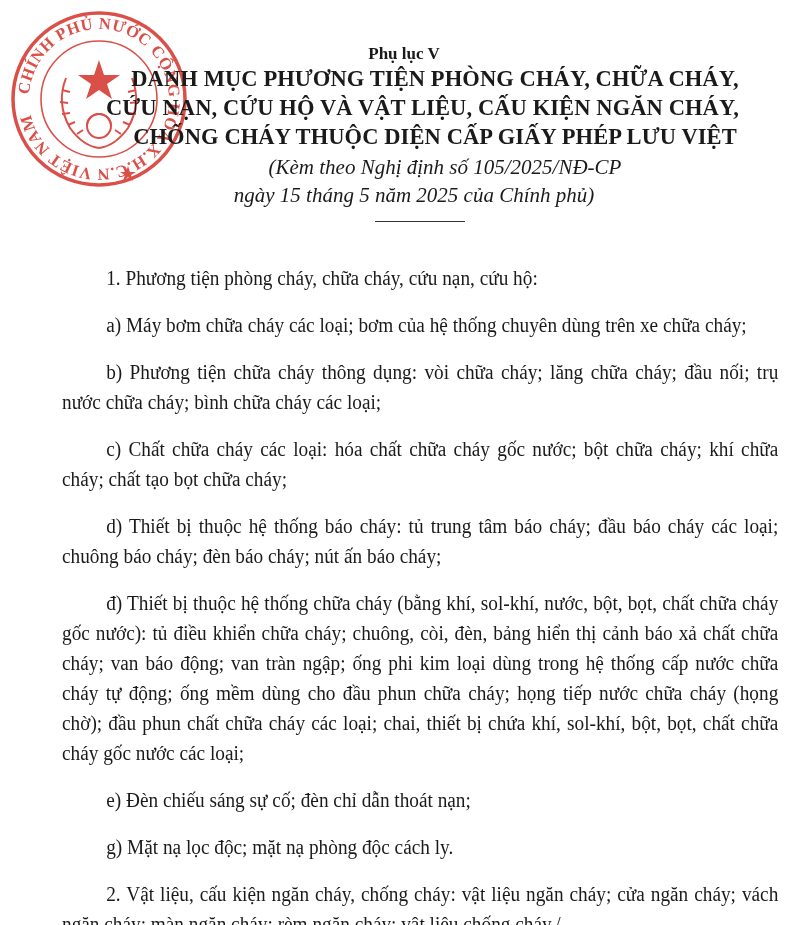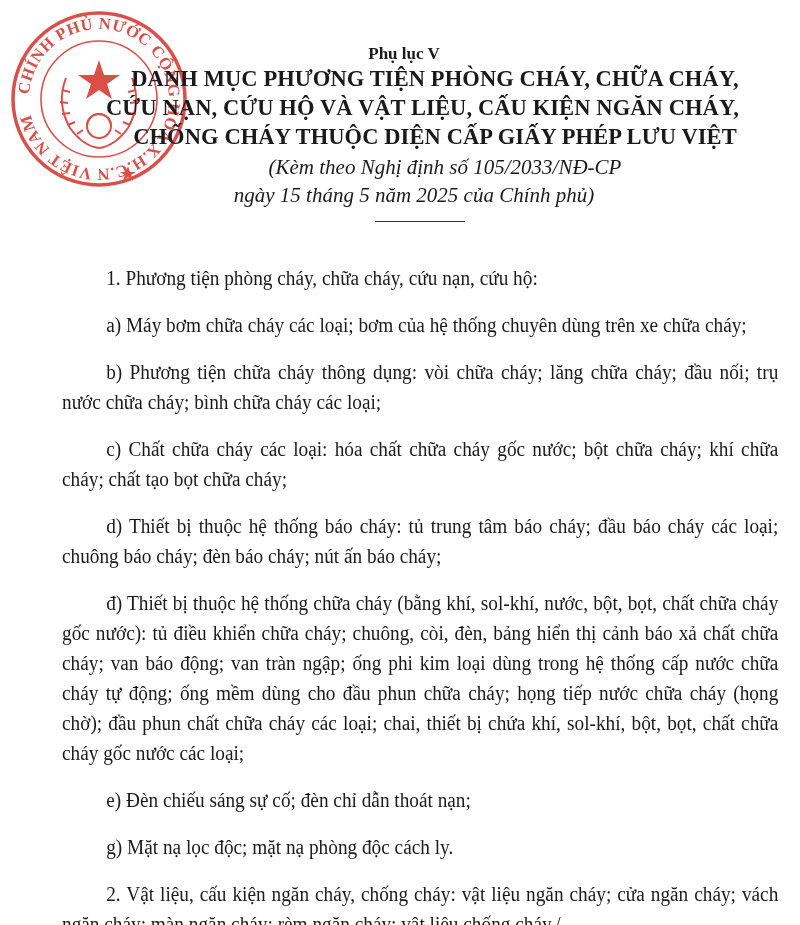--- a/index.html
+++ b/index.html
@@ -118,21 +118,21 @@
 
     <polygon points="120,158 122,164 128,164 123,167 125,173 120,169 115,173 117,167 112,164 118,164" fill="#d8413a"></polygon>
   </svg>
 </div>
 
 <div class="header">
   <div class="line annex-label">Phụ lục V</div>
   <div class="line title-line title-1">DANH MỤC PHƯƠNG TIỆN PHÒNG CHÁY, CHỮA CHÁY,</div>
   <div class="line title-line title-2">CỨU NẠN, CỨU HỘ  VÀ VẬT LIỆU, CẤU KIỆN NGĂN CHÁY,</div>
   <div class="line title-line title-3">CHỐNG CHÁY THUỘC DIỆN CẤP GIẤY PHÉP LƯU VIỆT</div>
-  <div class="line subtitle subtitle-1">(Kèm theo Nghị định số 105/2033/NĐ-CP</div>
+  <div class="line subtitle subtitle-1">(Kèm theo Nghị định số 105/2025/NĐ-CP</div>
   <div class="line subtitle subtitle-2">ngày 15 tháng 5 năm 2025 của Chính phủ)</div>
 </div>
 
 <div class="divider"></div>
 
 <div class="body-text">
   <p>1. Phương tiện phòng cháy, chữa cháy, cứu nạn, cứu hộ:</p>
   <p>a) Máy bơm chữa cháy các loại; bơm của hệ thống chuyên dùng trên xe chữa cháy;</p>
   <p>b) Phương tiện chữa cháy thông dụng: vòi chữa cháy; lăng chữa cháy; đầu nối; trụ nước chữa cháy; bình chữa cháy các loại;</p>
   <p>c) Chất chữa cháy các loại: hóa chất chữa cháy gốc nước; bột chữa cháy; khí chữa cháy; chất tạo bọt chữa cháy;</p>

